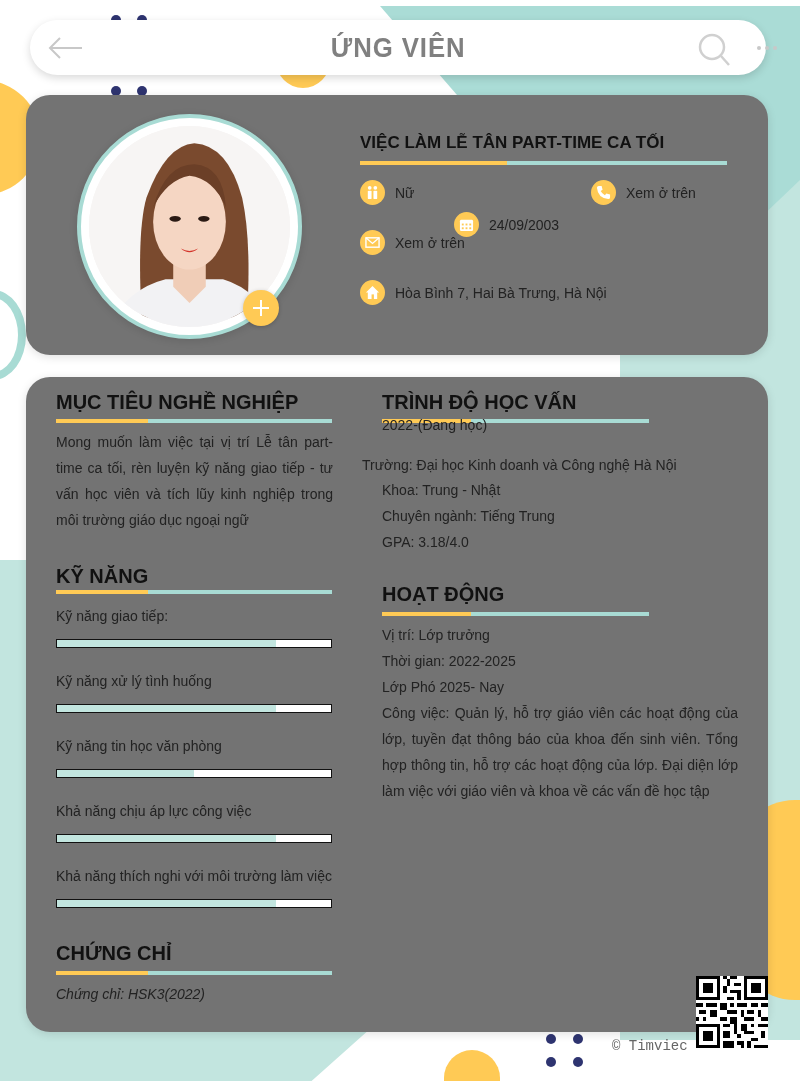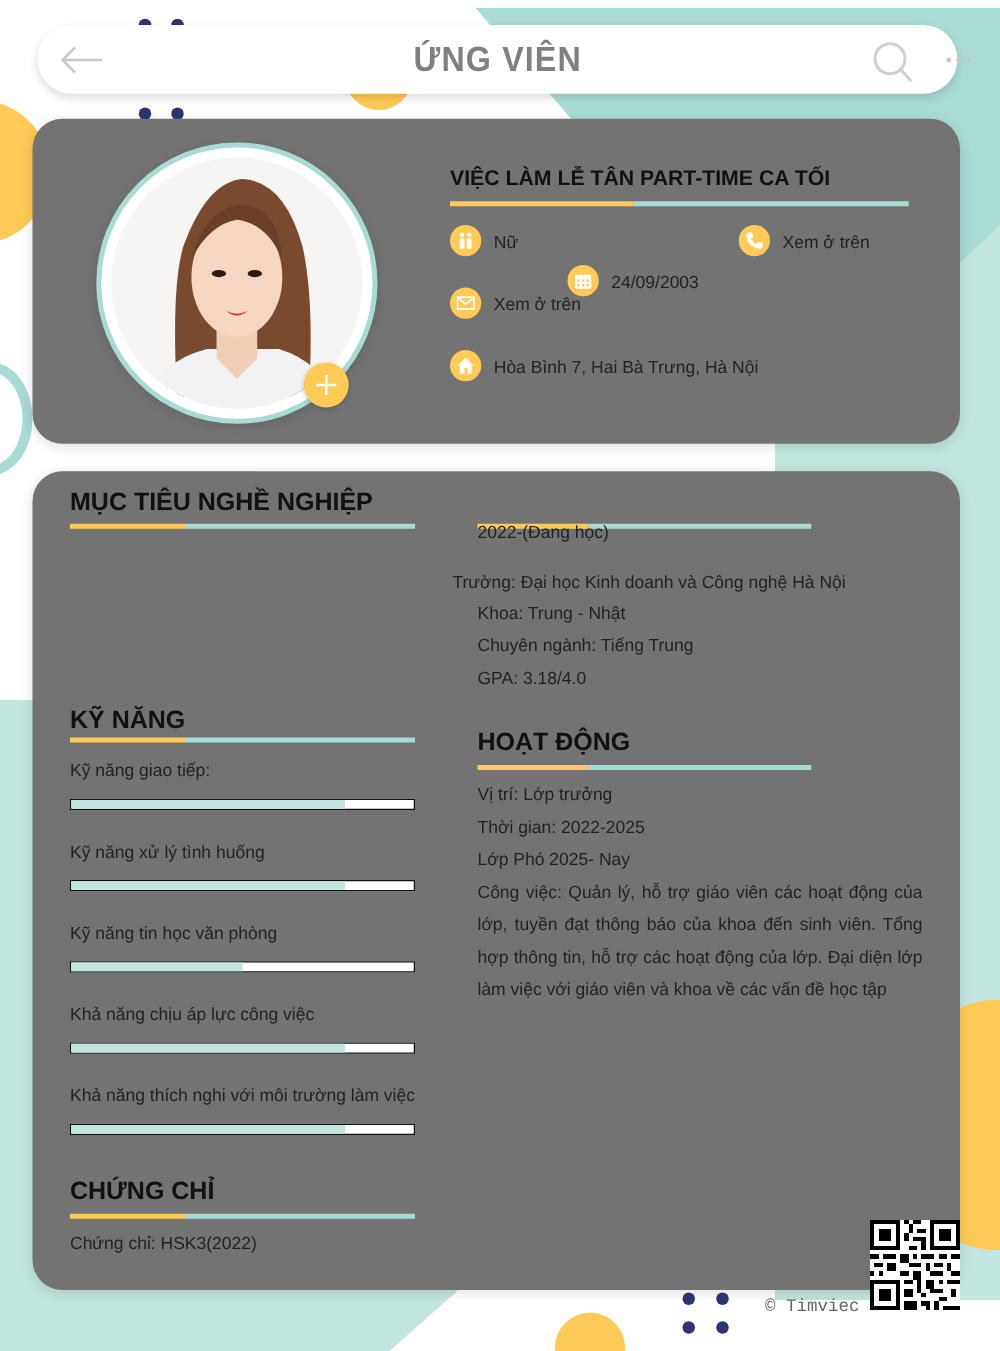--- a/index.html
+++ b/index.html
@@ -202,20 +202,21 @@
   </div>
 </div>
 
 <div class="card card-main">
 
   <div class="section-title" style="left:30px; top:14px;">MỤC TIÊU NGHỀ NGHIỆP</div>
   <div class="title-rule" style="left:30px; top:42px; width:276px;">
     <div class="y" style="width:92px;"></div>
       <div class="t"></div>
   </div>
+  <div class="para" style="left:30px; top:52px; width:277px;">Mong muốn làm việc tại vị trí Lễ tân part-time ca tối, rèn luyện kỹ năng giao tiếp - tư vấn học viên và tích lũy kinh nghiệp trong môi trường giáo dục ngoại ngữ</div>
 
   <div class="section-title" style="left:30px; top:188px;">KỸ NĂNG</div>
   <div class="title-rule" style="left:30px; top:213px; width:276px;">
     <div class="y" style="width:92px;"></div>
       <div class="t"></div>
   </div>
 
   <div class="skill-label" style="left:30px; top:231px;">Kỹ năng giao tiếp:</div>
   <div class="bar" style="top:262px;">
       <div class="fill" style="width:80%;"></div>
@@ -239,22 +240,23 @@
   <div class="skill-label" style="left:30px; top:491px;">Khả năng thích nghi với môi trường làm việc</div>
   <div class="bar" style="top:522px;">
       <div class="fill" style="width:80%;"></div>
     </div>
 
   <div class="section-title" style="left:30px; top:565px;">CHỨNG CHỈ</div>
   <div class="title-rule" style="left:30px; top:594px; width:276px;">
     <div class="y" style="width:92px;"></div>
       <div class="t"></div>
   </div>
-  <div class="line" style="left:30px; top:609px;">Chứng chỉ: HSK3(2022)</div>
-
+  <div class="line" style="left:30px; top:609px;font-style:italic;">Chứng chỉ: HSK3(2022)</div>
+
+  <div class="section-title" style="left:356px; top:14px;">TRÌNH ĐỘ HỌC VẤN</div>
   <div class="title-rule" style="left:356px; top:42px; width:267px;">
     <div class="y" style="width:89px;"></div>
       <div class="t"></div>
   </div>
   <div class="line" style="left:356px; top:40px;">2022-(Đang học)</div>
   <div class="line" style="left:336px; top:80px;text-align:center;">Trường: Đại học Kinh doanh và Công nghệ Hà Nội</div>
   <div class="line" style="left:356px; top:105px;">Khoa: Trung - Nhật</div>
   <div class="line" style="left:356px; top:131px;">Chuyên ngành: Tiếng Trung</div>
   <div class="line" style="left:356px; top:157px;">GPA: 3.18/4.0</div>
 

